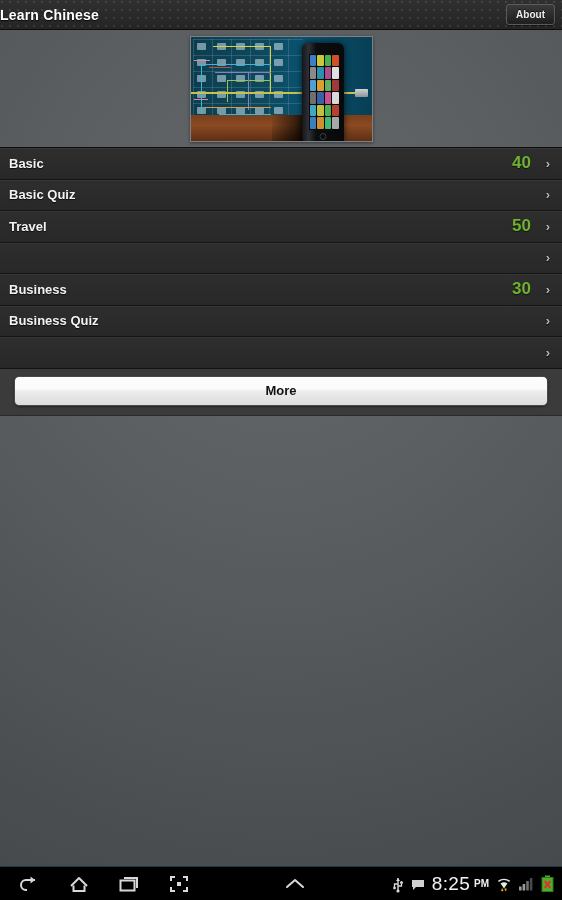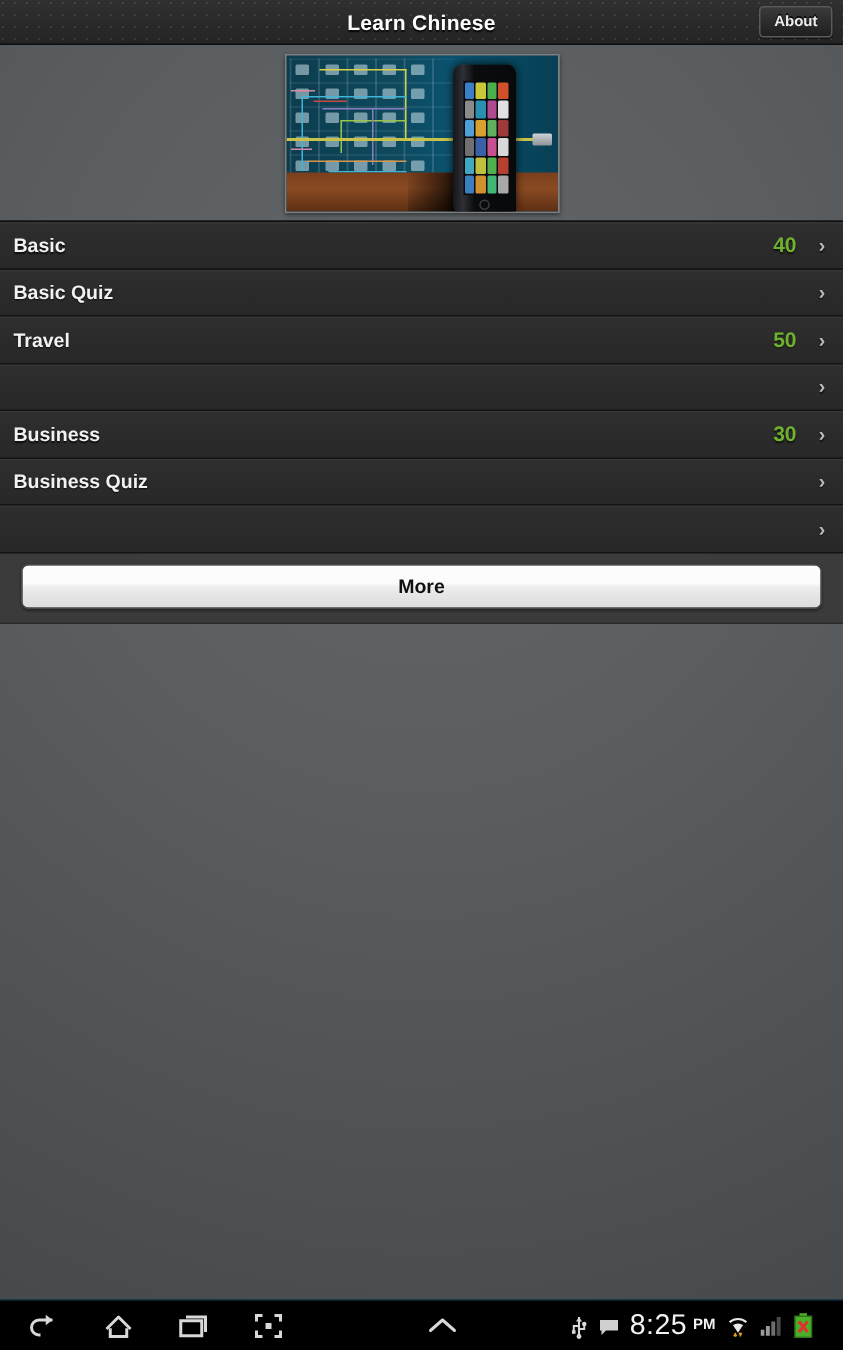--- a/index.html
+++ b/index.html
@@ -20,21 +20,21 @@
   
   .titlebar {
     position:relative;
     height:30px;
     background-color:#2b2b2b;
     background-image:
       radial-gradient(circle at 2px 2px, rgba(255,255,255,.10) 0.8px, transparent 1px),
       linear-gradient(#303030, #242424);
     background-size: 8px 8px, 100% 100%;
     border-bottom:1px solid #0d0d0d;
-    display:flex; align-items:center; justify-content:center;
+    display:flex; align-items:center; justify-content:flex-start;
   }
   .titlebar-title {
     color:#ffffff;
     font-size:14px;
     font-weight:bold;
     letter-spacing:.2px;
     text-shadow:0 1px 1px rgba(0,0,0,.85);
   }
   .about-btn {
     position:absolute; right:7px; top:4px;
@@ -156,21 +156,21 @@
   }
   .list-label {
     flex:1;
     color:#f2f2f2;
     font-size:13px;
     font-weight:bold;
     text-shadow:0 1px 1px rgba(0,0,0,.75);
   }
   .list-count {
     color:#6fb22e;
-    font-size:14px;
+    font-size:17px;
     font-weight:bold;
     margin-right:13px;
     text-shadow:0 1px 1px rgba(0,0,0,.6);
   }
   .list-chevron {
     color:#b9b9b9;
     font-size:13px;
     font-weight:bold;
     width:8px;
     text-align:center;
@@ -201,21 +201,21 @@
     position:absolute; left:0; bottom:0;
     width:562px; height:34px;
     background:#000;
     border-top:1px solid #1b3a4a;
     display:flex; align-items:center;
   }
   .navgroup { display:flex; align-items:center; gap:26px; padding-left:17px; }
   .navbtn { width:24px; height:24px; display:flex; align-items:center; justify-content:center; cursor:pointer; }
   .navbtn svg { display:block; }
   .nav-spacer { flex:1; }
-  .statusgroup { display:flex; align-items:center; gap:7px; padding-right:20px; }
+  .statusgroup { display:flex; align-items:center; gap:7px; padding-right:8px; }
   .sys-time {
     color:#f2f2f2;
     font-size:19px;
     font-weight:normal;
     letter-spacing:.3px;
   }
   .sys-ampm {
     color:#f2f2f2;
     font-size:10px;
     font-weight:bold;

